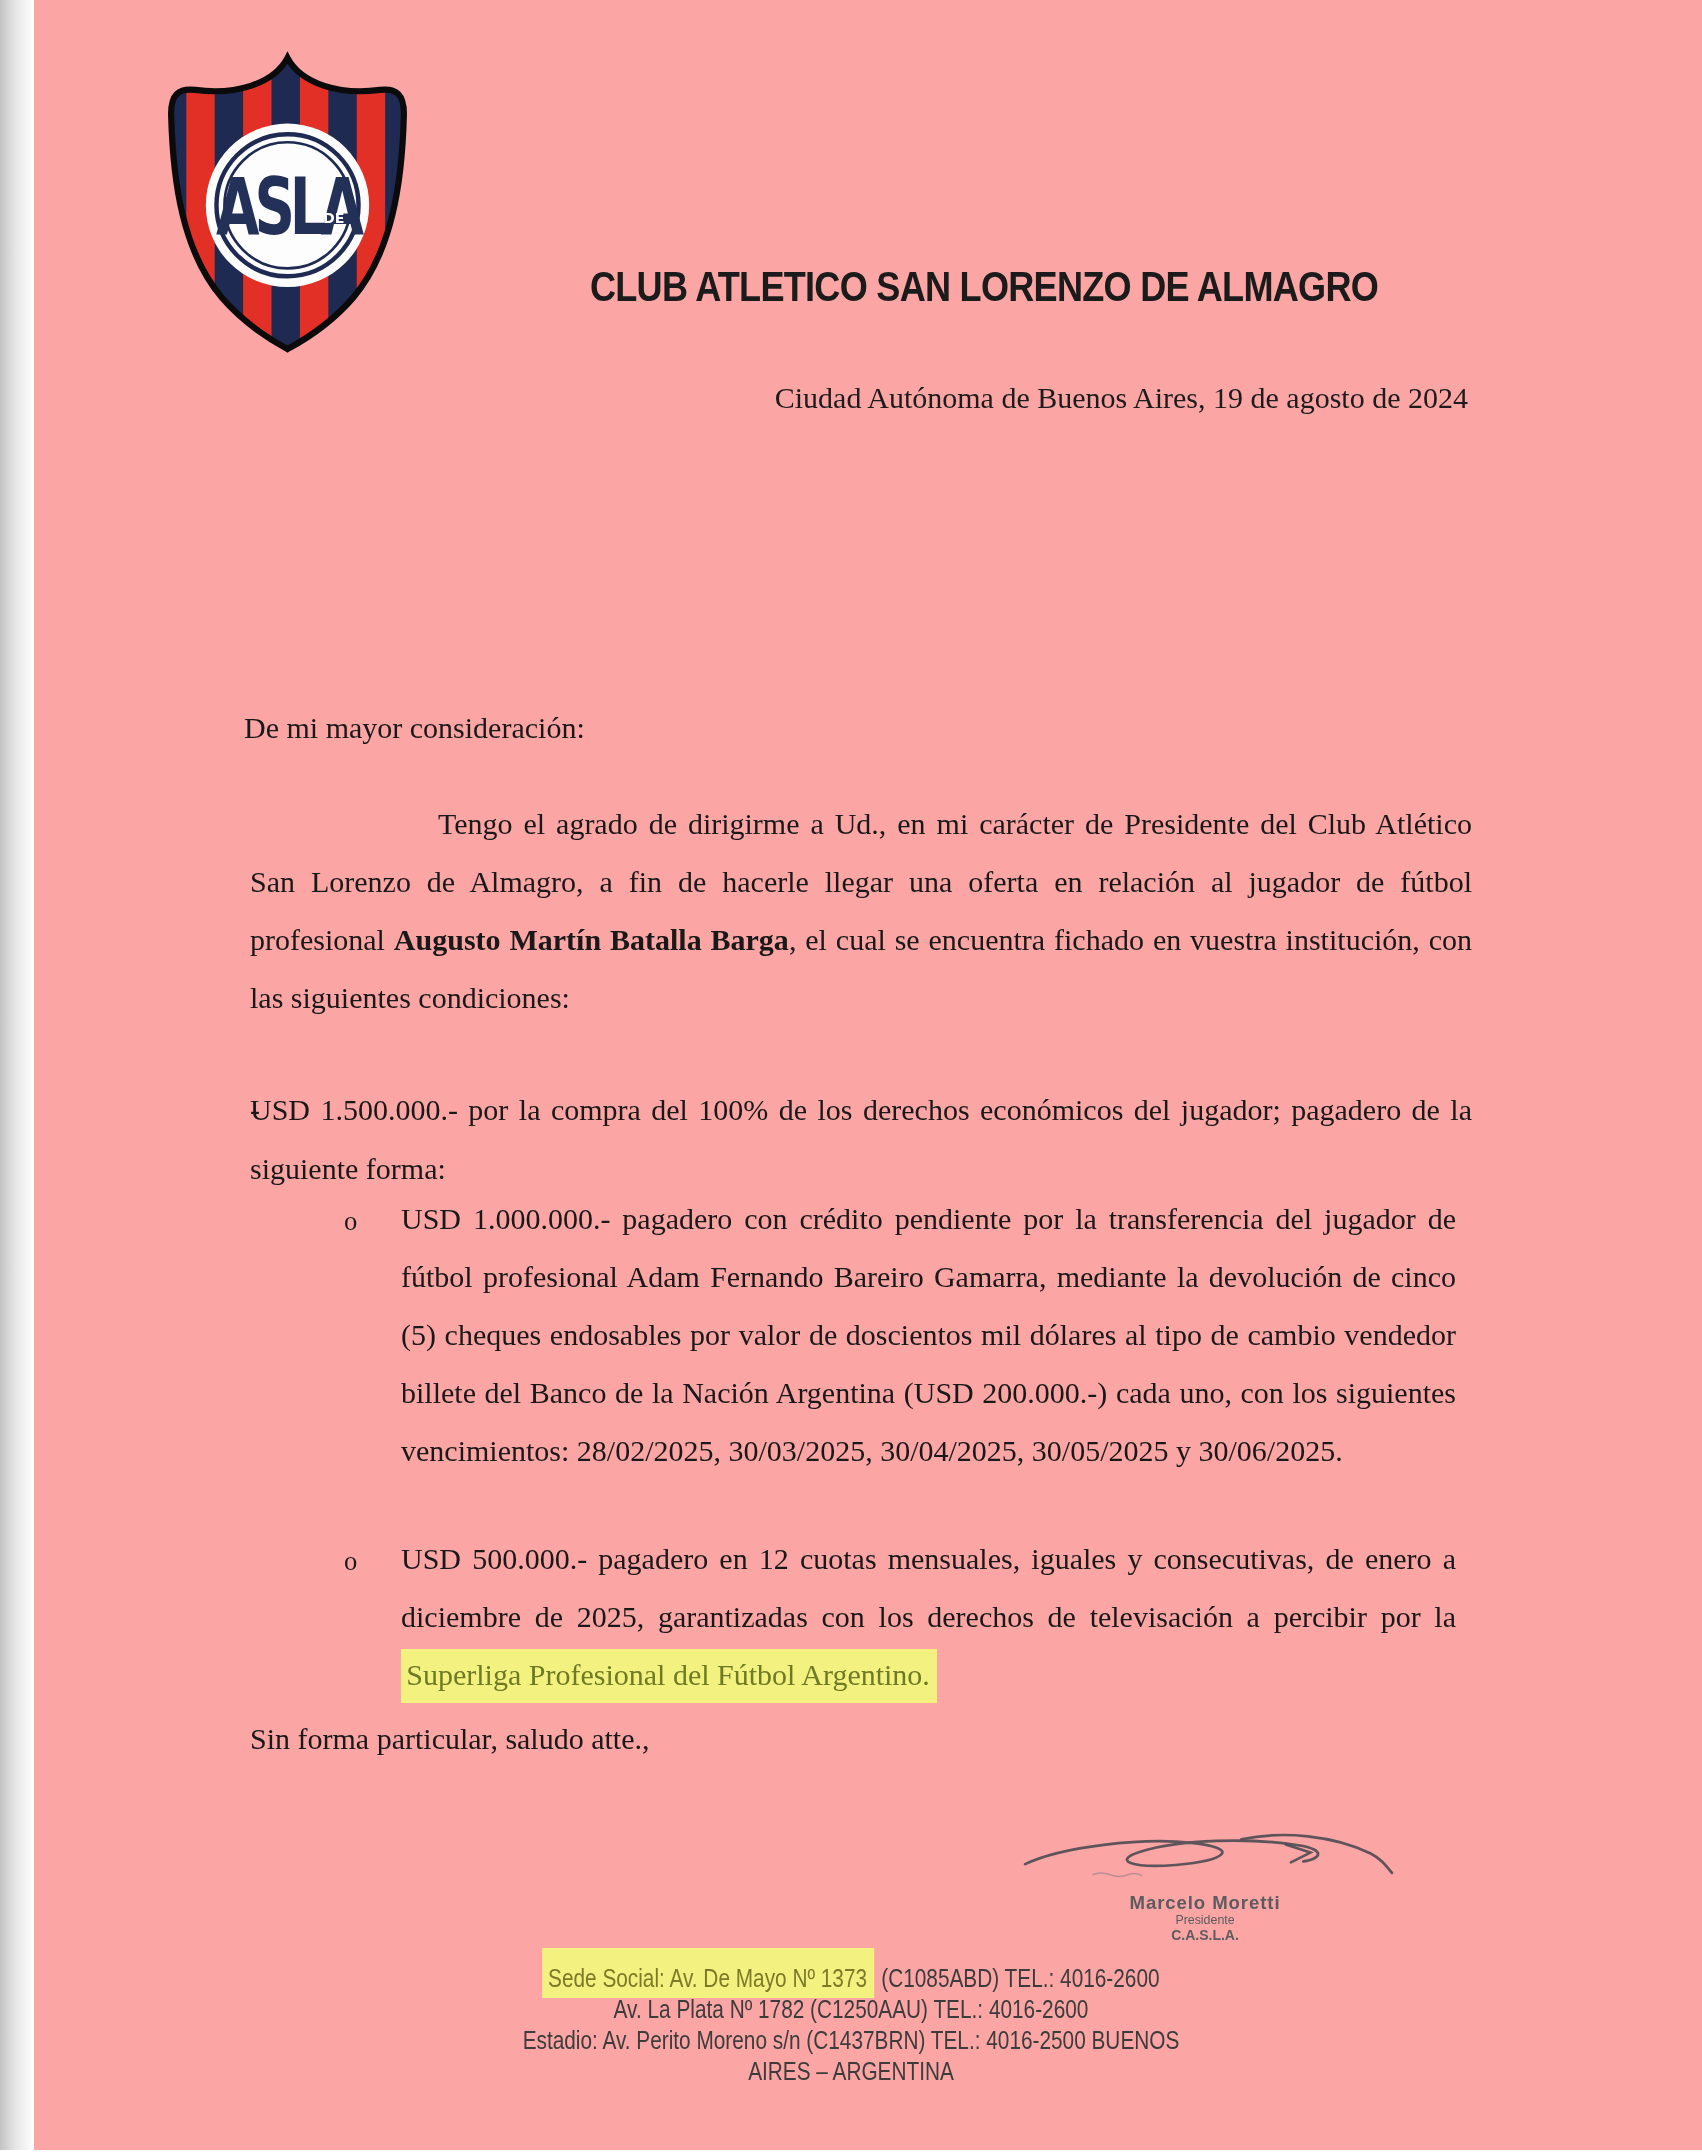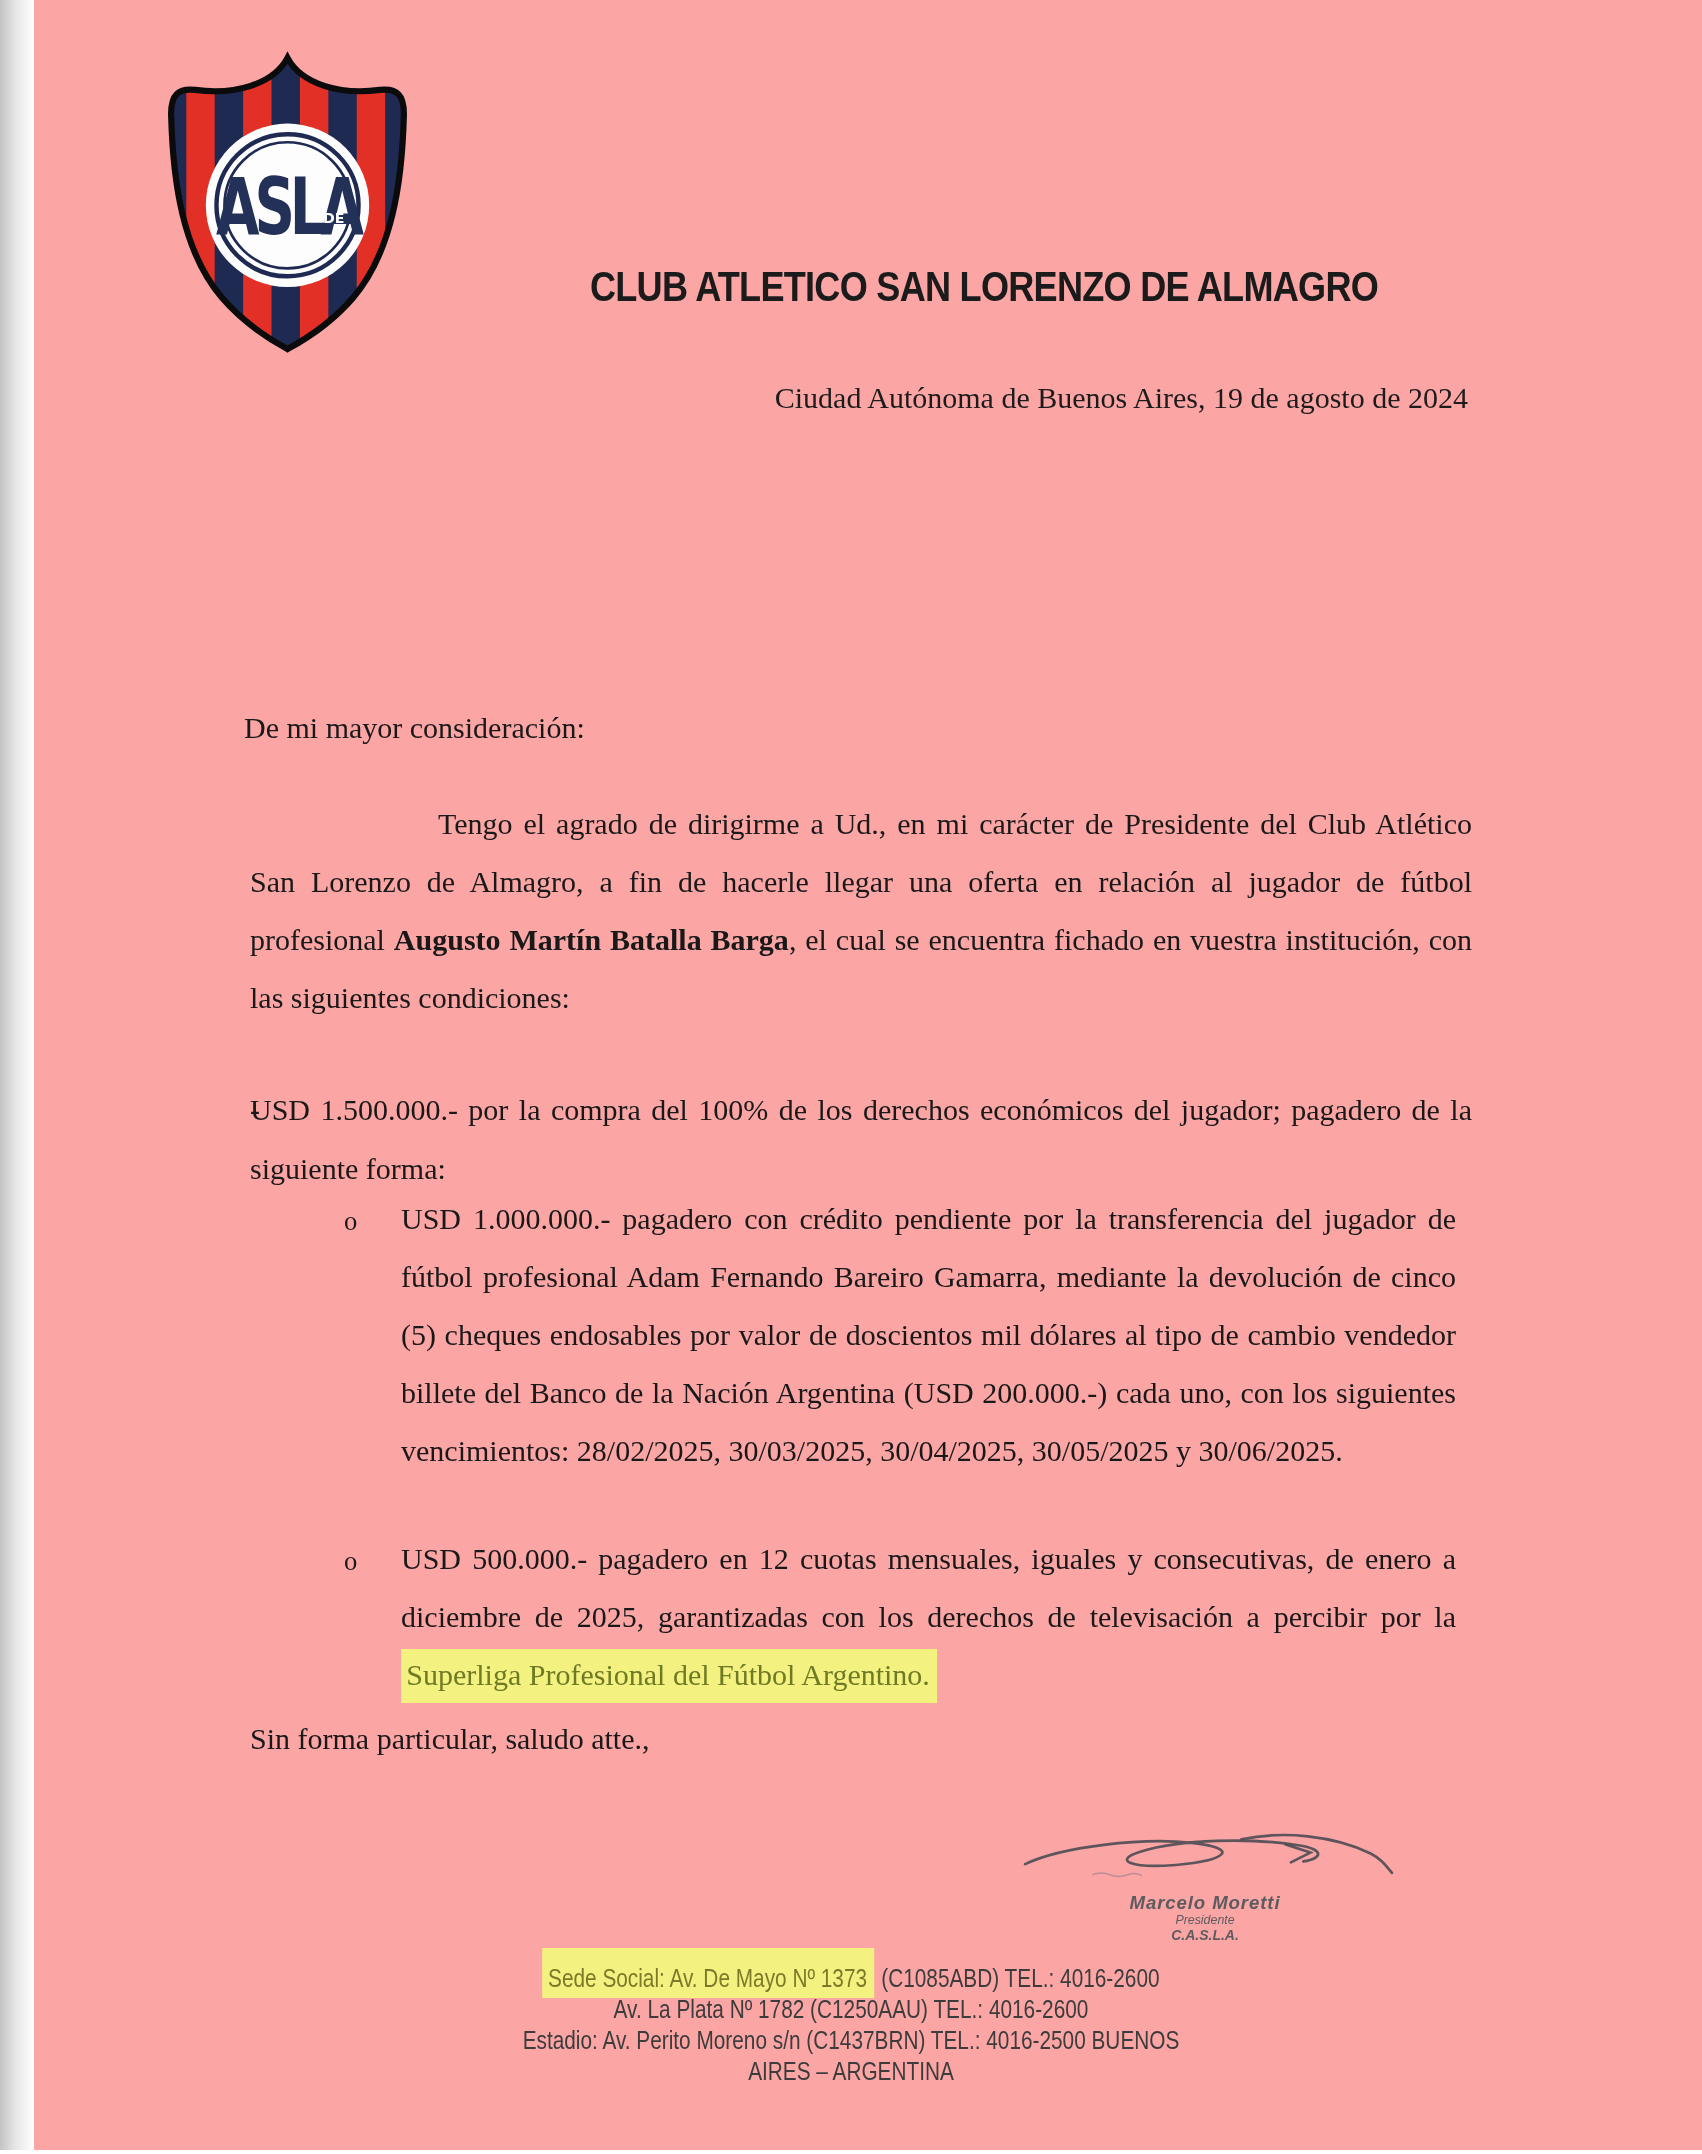--- a/index.html
+++ b/index.html
@@ -38,21 +38,21 @@
   .sub1{top:1190px;}
   .sub2{top:1530px;}
   .hl-body{
     background:#f3f180;color:#6f7a24;
     padding:8.9px 7px 12.4px 5.3px;
   }
   .closing{position:absolute;left:250px;top:1722px;font-size:30px;}
   .signature{position:absolute;left:1018px;top:1825px;width:381px;height:64px;}
   .stamp{
     position:absolute;left:1114px;top:1892px;width:182px;text-align:center;
-    font-family:"Liberation Sans", sans-serif;color:#5c5c60;font-style:italic;
+    font-family:"Liberation Sans", sans-serif;color:#5c5c60;
   }
   .stamp .name{font-size:18.6px;font-weight:bold;letter-spacing:0.9px;line-height:21px;}
   .stamp .role{font-size:12.4px;line-height:14px;}
   .stamp .org{font-size:14px;font-weight:bold;line-height:17px;}
   .footer{
     position:absolute;left:257px;top:1963px;width:1188px;text-align:center;
     font-family:"Liberation Sans", sans-serif;font-size:26px;line-height:31px;color:#3c3c3c;
     transform:scaleX(0.80);transform-origin:50% 0;
   }
   .footer .row{white-space:nowrap;}

